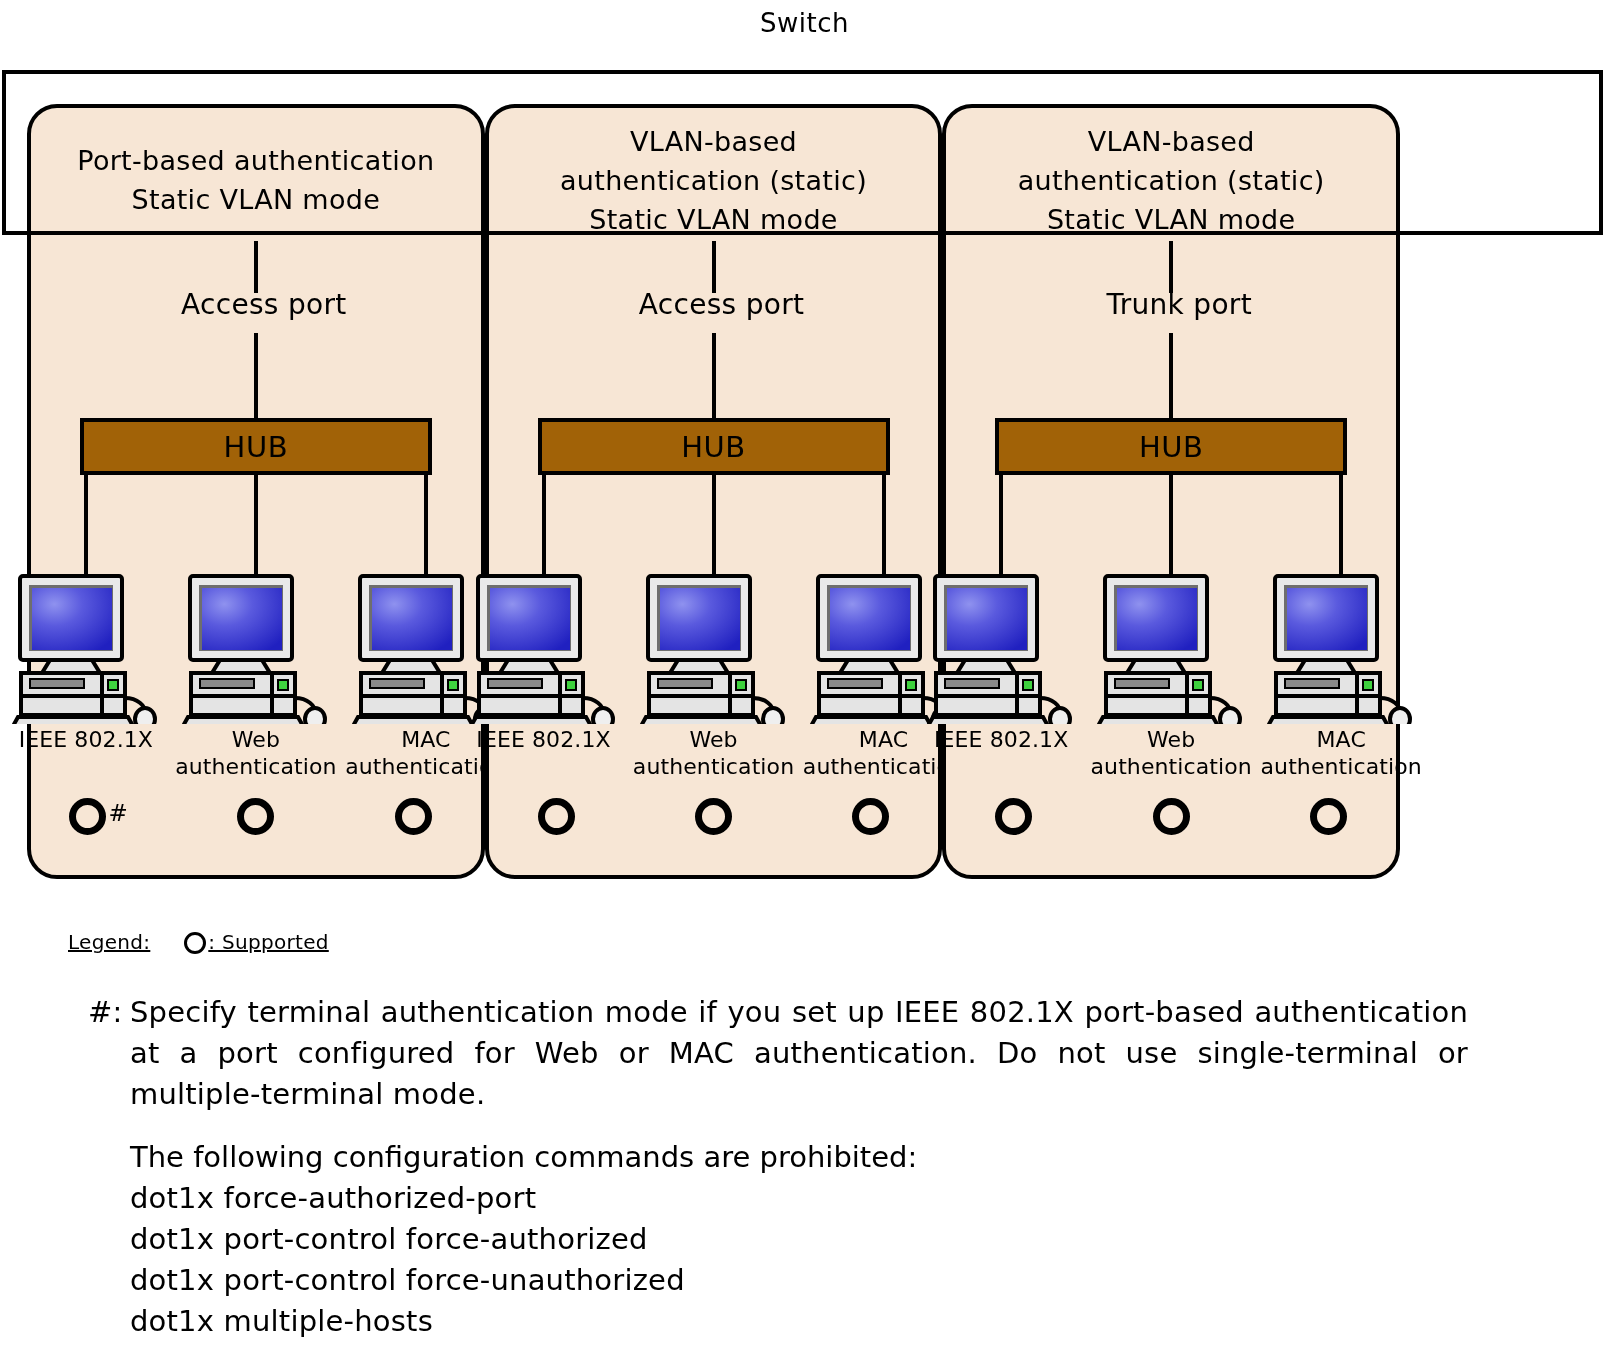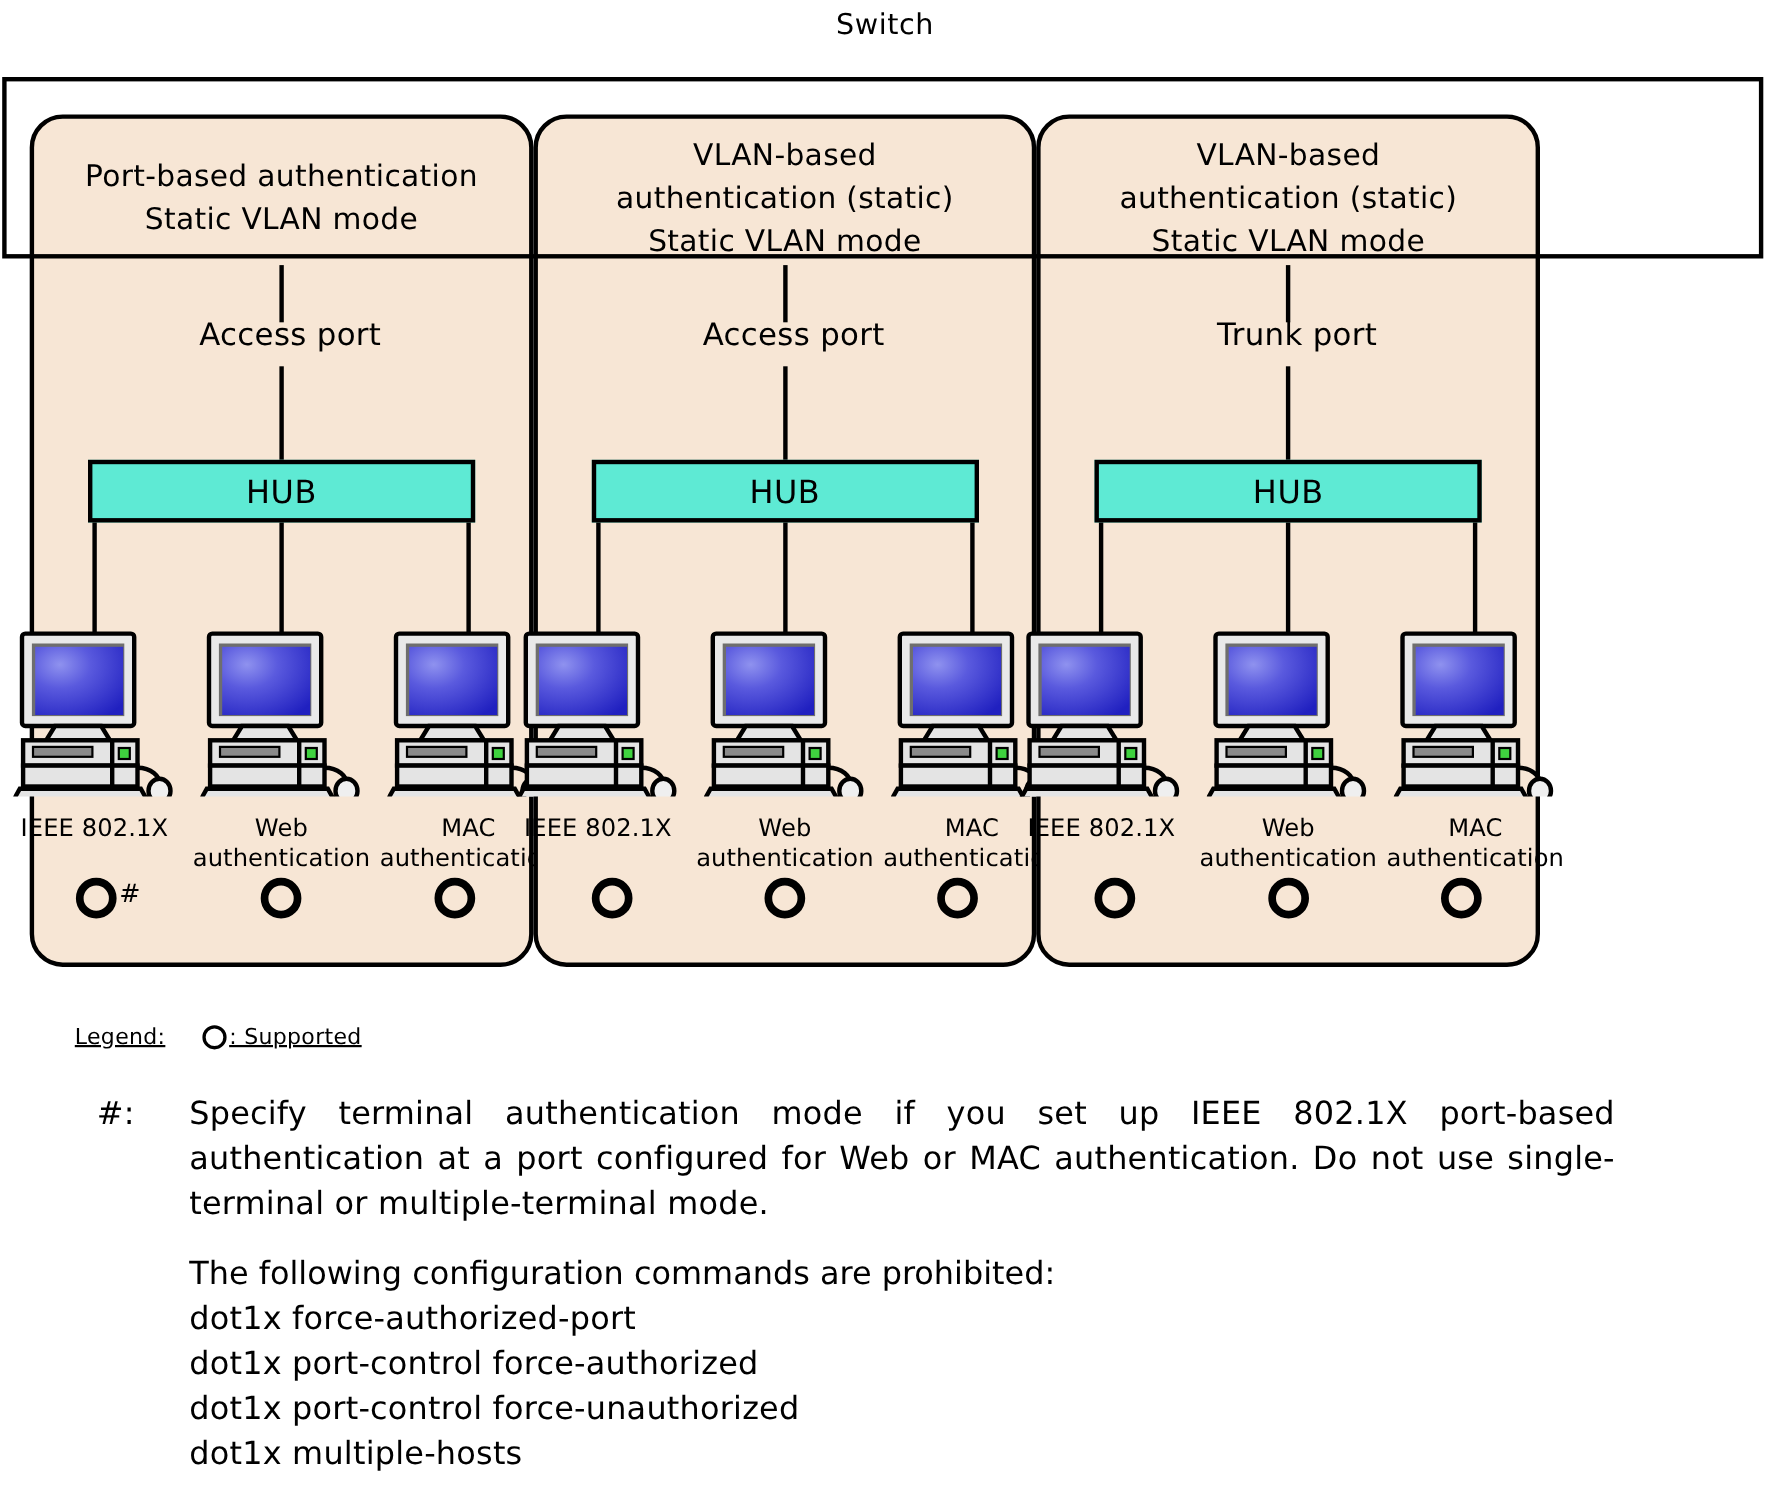--- a/index.html
+++ b/index.html
@@ -105,21 +105,21 @@
   }
 
   
   .hub {
     position: absolute;
     left: 50%;
     top: 310px;
     margin-left: -176px;
     width: 352px;
     height: 57px;
-    background: #5eead4;
+    background: #a16207;
     border: 4px solid #000000;
     box-sizing: border-box;
     display: flex;
     align-items: center;
     justify-content: center;
     font-size: 29px;
     letter-spacing: 0.5px;
   }
 
   
@@ -149,21 +149,21 @@
     display: flex;
     flex-direction: column;
     align-items: center;
   }
   .pc-icon {
     width: 148px;
     height: 152px;
     display: block;
   }
   .pc-label {
-    margin-top: 16px;
+    margin-top: 2px;
     text-align: center;
     font-size: 22px;
     line-height: 27px;
     white-space: pre-line;
     letter-spacing: 0.1px;
   }
 
   
   .circle-row {
     position: absolute;
@@ -224,21 +224,21 @@
     width: 1380px;
     font-size: 29px;
     line-height: 41px;
   }
   .note-block { display: flex; }
   .note-marker {
     width: 42px;
     flex: 0 0 42px;
     letter-spacing: 0.3px;
   }
-  .note-body { flex: 1 1 auto; margin-left: 42px; }
+  .note-body { flex: 1 1 auto; }
   .note-justified {
     text-align: justify;
     text-align-last: left;
     letter-spacing: 0.2px;
   }
   .note-gap { height: 22px; }
   .cmd-line { letter-spacing: 0.2px; white-space: pre; }
 </style>
 </head>
 <body>

